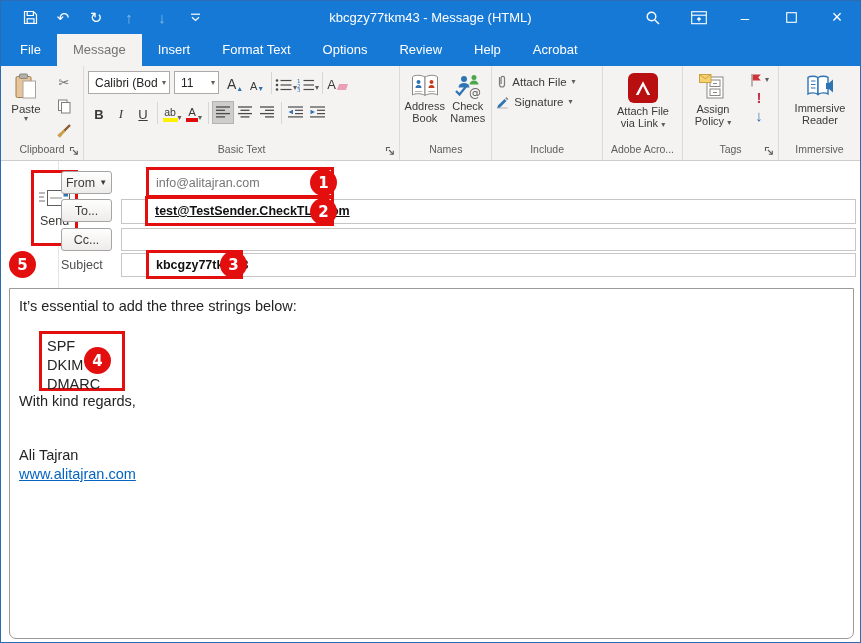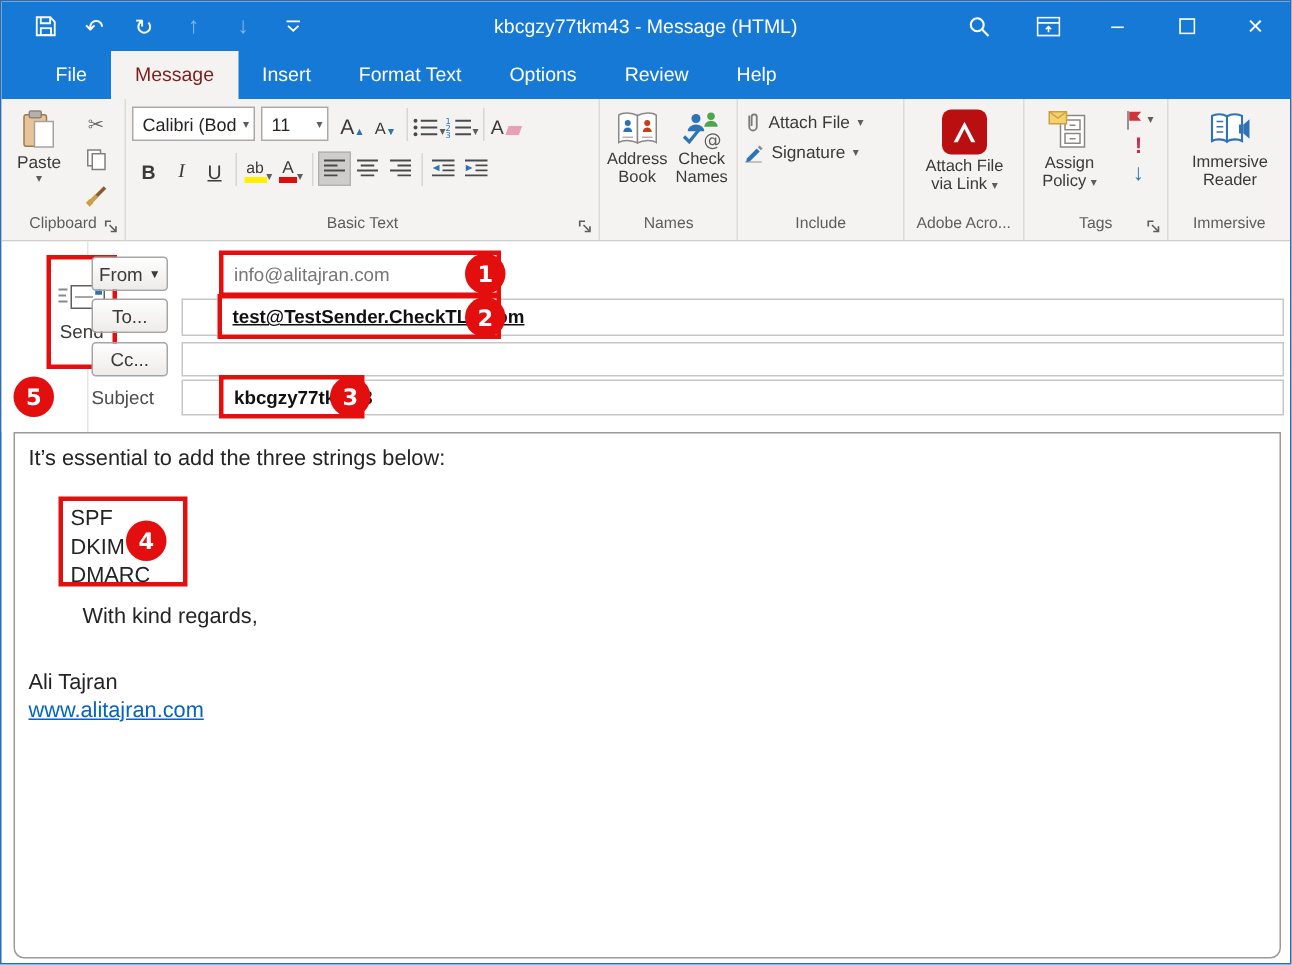--- a/index.html
+++ b/index.html
@@ -14,23 +14,23 @@
   .qat-btn { display:flex; align-items:center; justify-content:center; width:18px; height:22px;
              font-size:15px; color:#fff; cursor:default; }
   .qat-btn.dim { opacity:.45; }
   .win-title { position:absolute; left:50%; transform:translateX(-50%); font-size:13px; white-space:nowrap; }
   .win-controls { margin-left:auto; display:flex; height:33px; }
   .win-controls .wc { width:46px; height:33px; display:flex; align-items:center; justify-content:center;
                       font-size:15px; color:#fff; }
 
   
   .tabrow { position:absolute; top:33px; left:0; width:100%; height:32px; background:#1779d6;
-            display:flex; padding-left:20px; font-size:13px; }
+            display:flex; padding-left:3px; font-size:13px; }
   .tab { padding:0 16px; line-height:32px; color:#fff; white-space:nowrap; }
-  .tab.active { background:#f4f3f2; color:#7f1d1d; }
+  .tab.active { background:#f4f3f2; color:#737373; }
 
   
   .ribbon { position:absolute; top:65px; left:0; width:100%; height:95px; background:#f4f3f2;
             border-bottom:1px solid #d0cecd; display:flex; }
   .rgroup { position:relative; display:flex; flex-direction:column; border-right:1px solid #dddbd9; }
   .rgroup-content { flex:1; display:flex; padding:4px 3px 0 4px; }
   .rgroup-label { height:17px; font-size:10.5px; color:#5f5d5b; text-align:center; line-height:13px; }
   .launcher { position:absolute; right:3px; bottom:3px; width:11px; height:11px; }
   .bigbtn { display:flex; flex-direction:column; align-items:center; color:#3b3a39; font-size:11px;
             line-height:12px; text-align:center; padding-top:3px; }
@@ -189,20 +189,21 @@
   </div>
 
   <div class="tabrow">
     <div class="tab">File</div>
     <div class="tab active">Message</div>
     <div class="tab">Insert</div>
     <div class="tab">Format Text</div>
     <div class="tab">Options</div>
     <div class="tab">Review</div>
     <div class="tab">Help</div>
+    <div class="tab">Acrobat</div>
   </div>
 
   <div class="ribbon">
 
     <div class="rgroup g-clipboard">
       <div class="rgroup-content">
         <div class="bigbtn paste-btn">
           <svg width="24" height="28" viewBox="0 0 24 28">
             <rect x="2" y="3.5" width="15" height="21" rx="1.5" fill="#e8c49a" stroke="#9c7b4e"></rect>
             <rect x="5.5" y="1" width="8" height="4.5" rx="1" fill="#b5b0aa" stroke="#8a857f"></rect>
@@ -573,18 +574,18 @@
   <div class="bodypanel">
     <div class="line" style="top:9px;">It’s essential to add the three strings below:</div>
 
     <div class="redbox strings-box">
       <div>SPF</div>
       <div>DKIM</div>
       <div>DMARC</div>
     </div>
     <div class="badge" style="left:74px; top:58px;">4</div>
 
-    <div class="line" style="top:114px;margin-left:36px;">With kind regards,</div>
+    <div class="line" style="top:104px;">With kind regards,</div>
     <div class="line" style="top:158px;">Ali Tajran</div>
     <div class="line bodylink" style="top:177px;">www.alitajran.com</div>
   </div>
 
 </div>
 
 </body></html>

